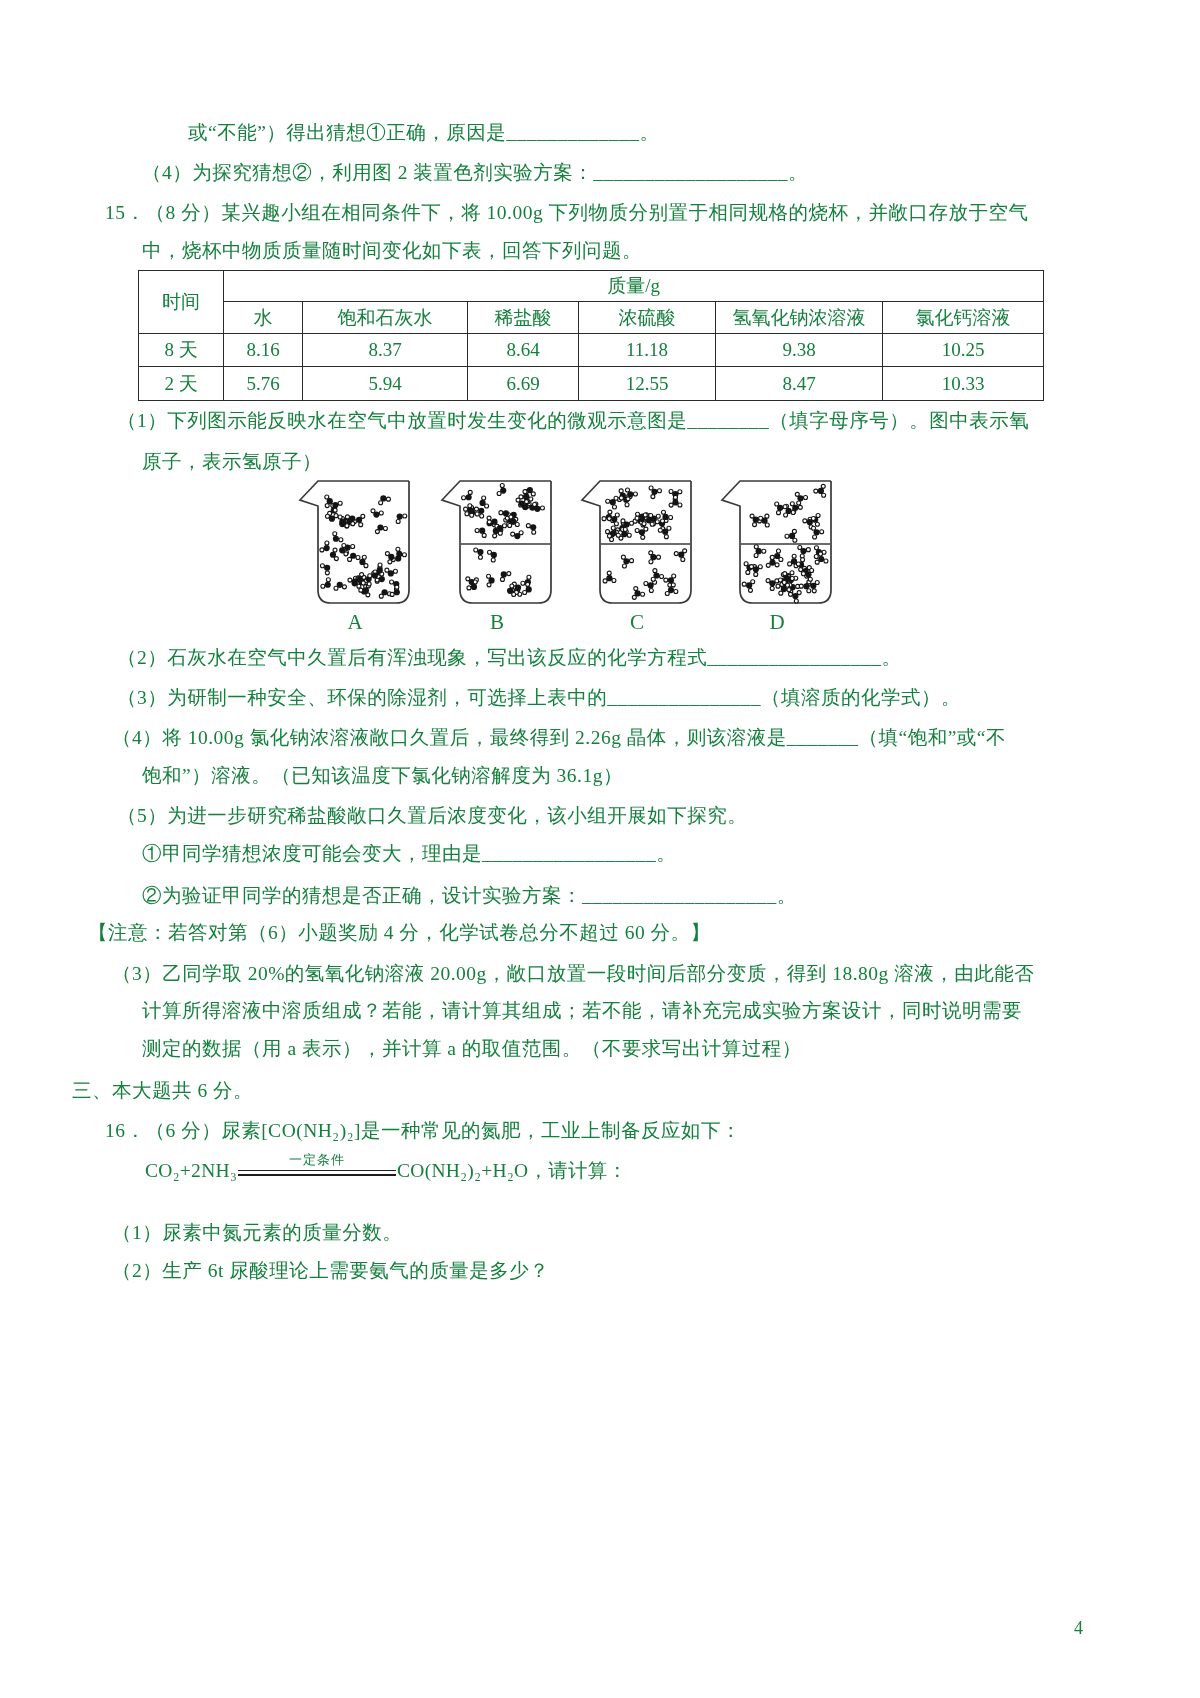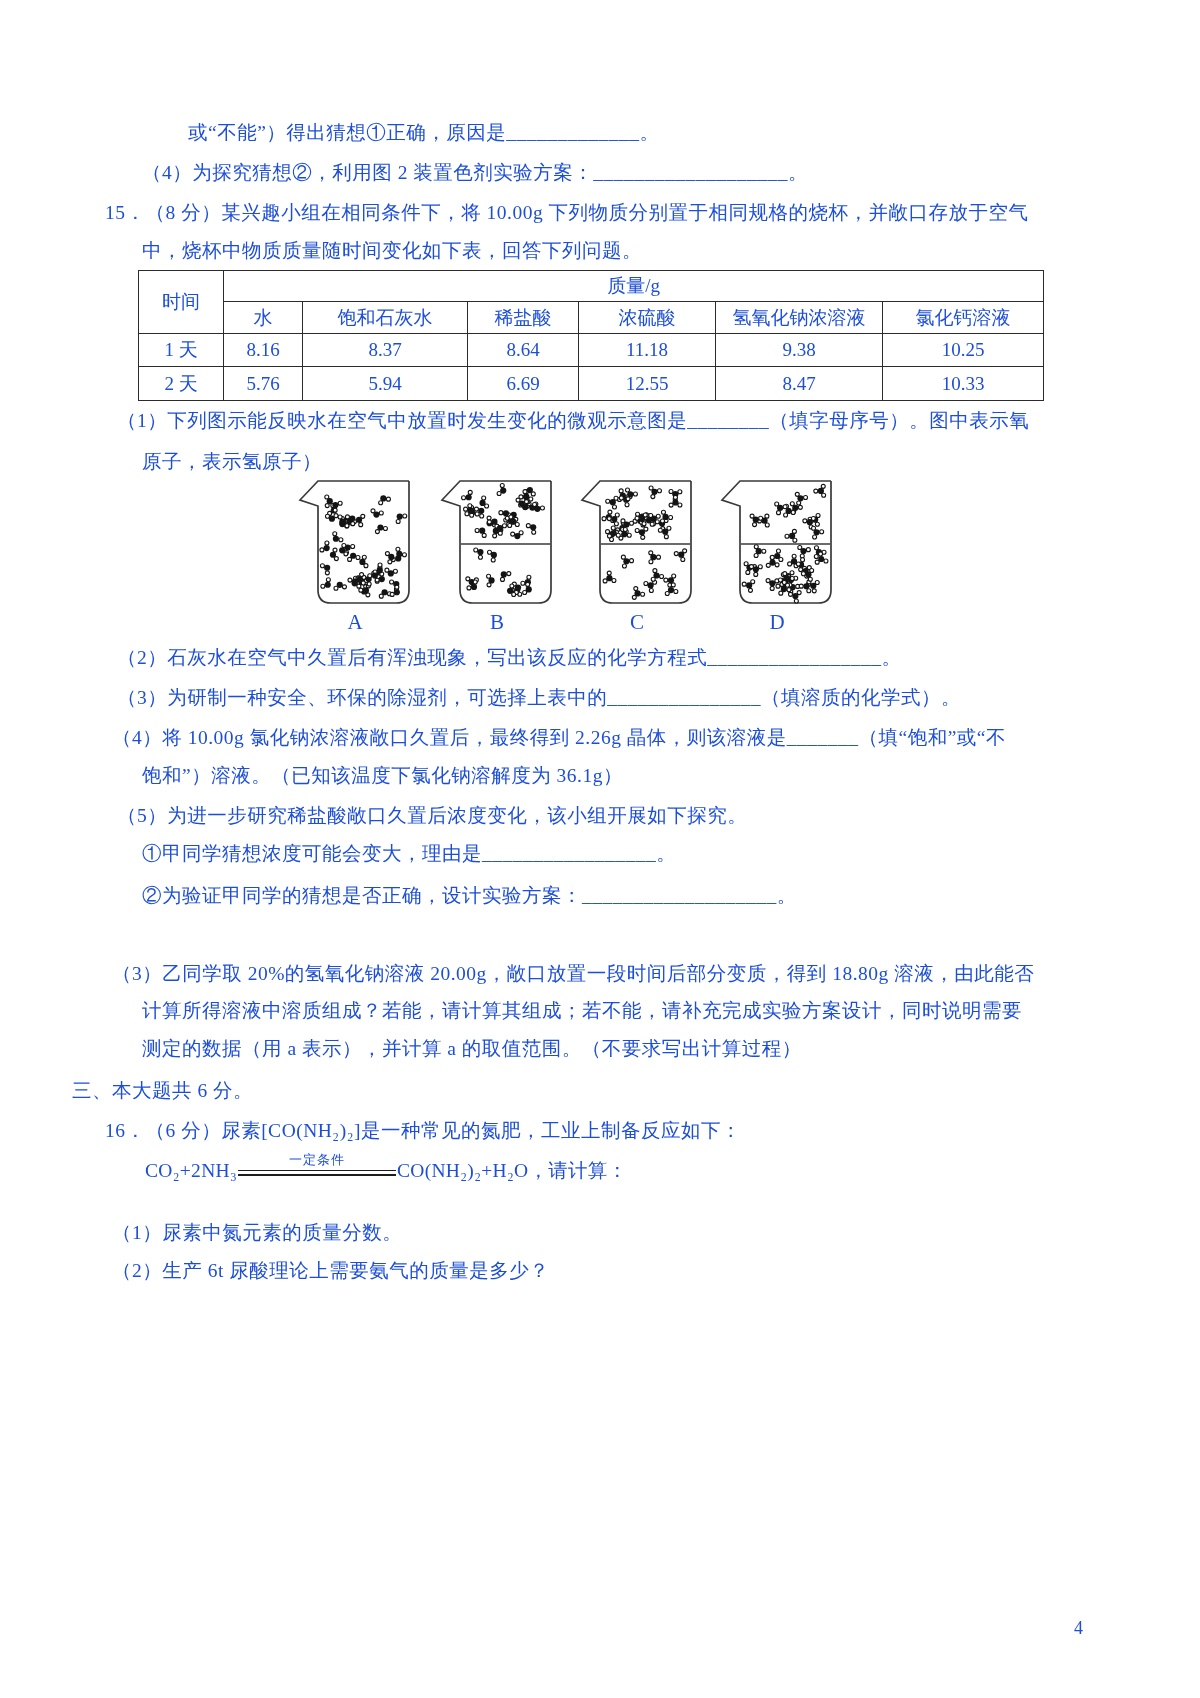--- a/index.html
+++ b/index.html
@@ -1,21 +1,21 @@
 <!DOCTYPE html>
 <html><head>
 <meta charset="utf-8">
 <style>
   html,body{margin:0;padding:0;background:#e8e8e8;}
   .page{
     position:relative;
     width:1200px;height:1698px;
     background:#ffffff;
     font-family:"Liberation Serif","DejaVu Serif",serif;
-    color:#1d4ed8;
+    color:#15803d;
     overflow:hidden;
   }
   .ln{position:absolute;font-size:19.5px;line-height:27px;white-space:nowrap;letter-spacing:0.5px;}
   
   .qtable{position:absolute;border-collapse:collapse;table-layout:fixed;font-size:19px;font-family:Liberation Serif, serif;}
   .qtable td,.qtable th{border:1.6px solid #2b2b2b;text-align:center;vertical-align:middle;font-weight:normal;padding:0;}
   
   .beaker{position:absolute;}
   .blabel{position:absolute;font-size:21px;text-align:center;width:118px;}
   
@@ -53,21 +53,21 @@
       </tr>
       <tr style="height:32px;">
         <td>水</td>
         <td>饱和石灰水</td>
         <td>稀盐酸</td>
         <td>浓硫酸</td>
         <td>氢氧化钠浓溶液</td>
         <td>氯化钙溶液</td>
       </tr>
       <tr style="height:33px;">
-        <td>1 天</td>
+        <td>8 天</td>
         <td>8.16</td>
         <td>8.37</td>
         <td>8.64</td>
         <td>11.18</td>
         <td>9.38</td>
         <td>10.25</td>
       </tr>
       <tr style="height:34px;">
         <td>2 天</td>
         <td>5.76</td>
@@ -901,20 +901,21 @@
   <div class="blabel" style="top:610px;left:578px;">C</div>
   <div class="blabel" style="top:610px;left:718px;">D</div>
 
   <div class="ln" style="top:644px;left:117px;">（2）石灰水在空气中久置后有浑浊现象，写出该反应的化学方程式_________________。</div>
   <div class="ln" style="top:684px;left:117px;">（3）为研制一种安全、环保的除湿剂，可选择上表中的_______________（填溶质的化学式）。</div>
   <div class="ln" style="top:724px;left:112px;text-align:right;">（4）将 10.00g 氯化钠浓溶液敞口久置后，最终得到 2.26g 晶体，则该溶液是_______（填“饱和”或“不</div>
   <div class="ln" style="top:762px;left:142px;">饱和”）溶液。（已知该温度下氯化钠溶解度为 36.1g）</div>
   <div class="ln" style="top:802px;left:117px;">（5）为进一步研究稀盐酸敞口久置后浓度变化，该小组开展如下探究。</div>
   <div class="ln" style="top:882px;left:142px;">②为验证甲同学的猜想是否正确，设计实验方案：___________________。</div>
   <div class="ln" style="top:840px;left:142px;">①甲同学猜想浓度可能会变大，理由是_________________。</div>
+  <div class="ln" style="top:919px;left:88px;">【注意：若答对第（6）小题奖励 4 分，化学试卷总分不超过 60 分。】</div>
   <div class="ln" style="top:960px;left:112px;">（3）乙同学取 20%的氢氧化钠溶液 20.00g，敞口放置一段时间后部分变质，得到 18.80g 溶液，由此能否</div>
   <div class="ln" style="top:997px;left:142px;">计算所得溶液中溶质组成？若能，请计算其组成；若不能，请补充完成实验方案设计，同时说明需要</div>
   <div class="ln" style="top:1035px;left:142px;">测定的数据（用 a 表示），并计算 a 的取值范围。（不要求写出计算过程）</div>
   <div class="ln" style="top:1077px;left:72px;">三、本大题共 6 分。</div>
   <div class="ln" style="top:1117px;left:105px;">16．（6 分）尿素[CO(NH₂)₂]是一种常见的氮肥，工业上制备反应如下：</div>
 
   <div class="rxn" style="top:1150px;left:145px;">
     <span class="side">CO₂+2NH₃</span>
     <span class="cond-col">
       <span class="cond-text">一定条件</span>

